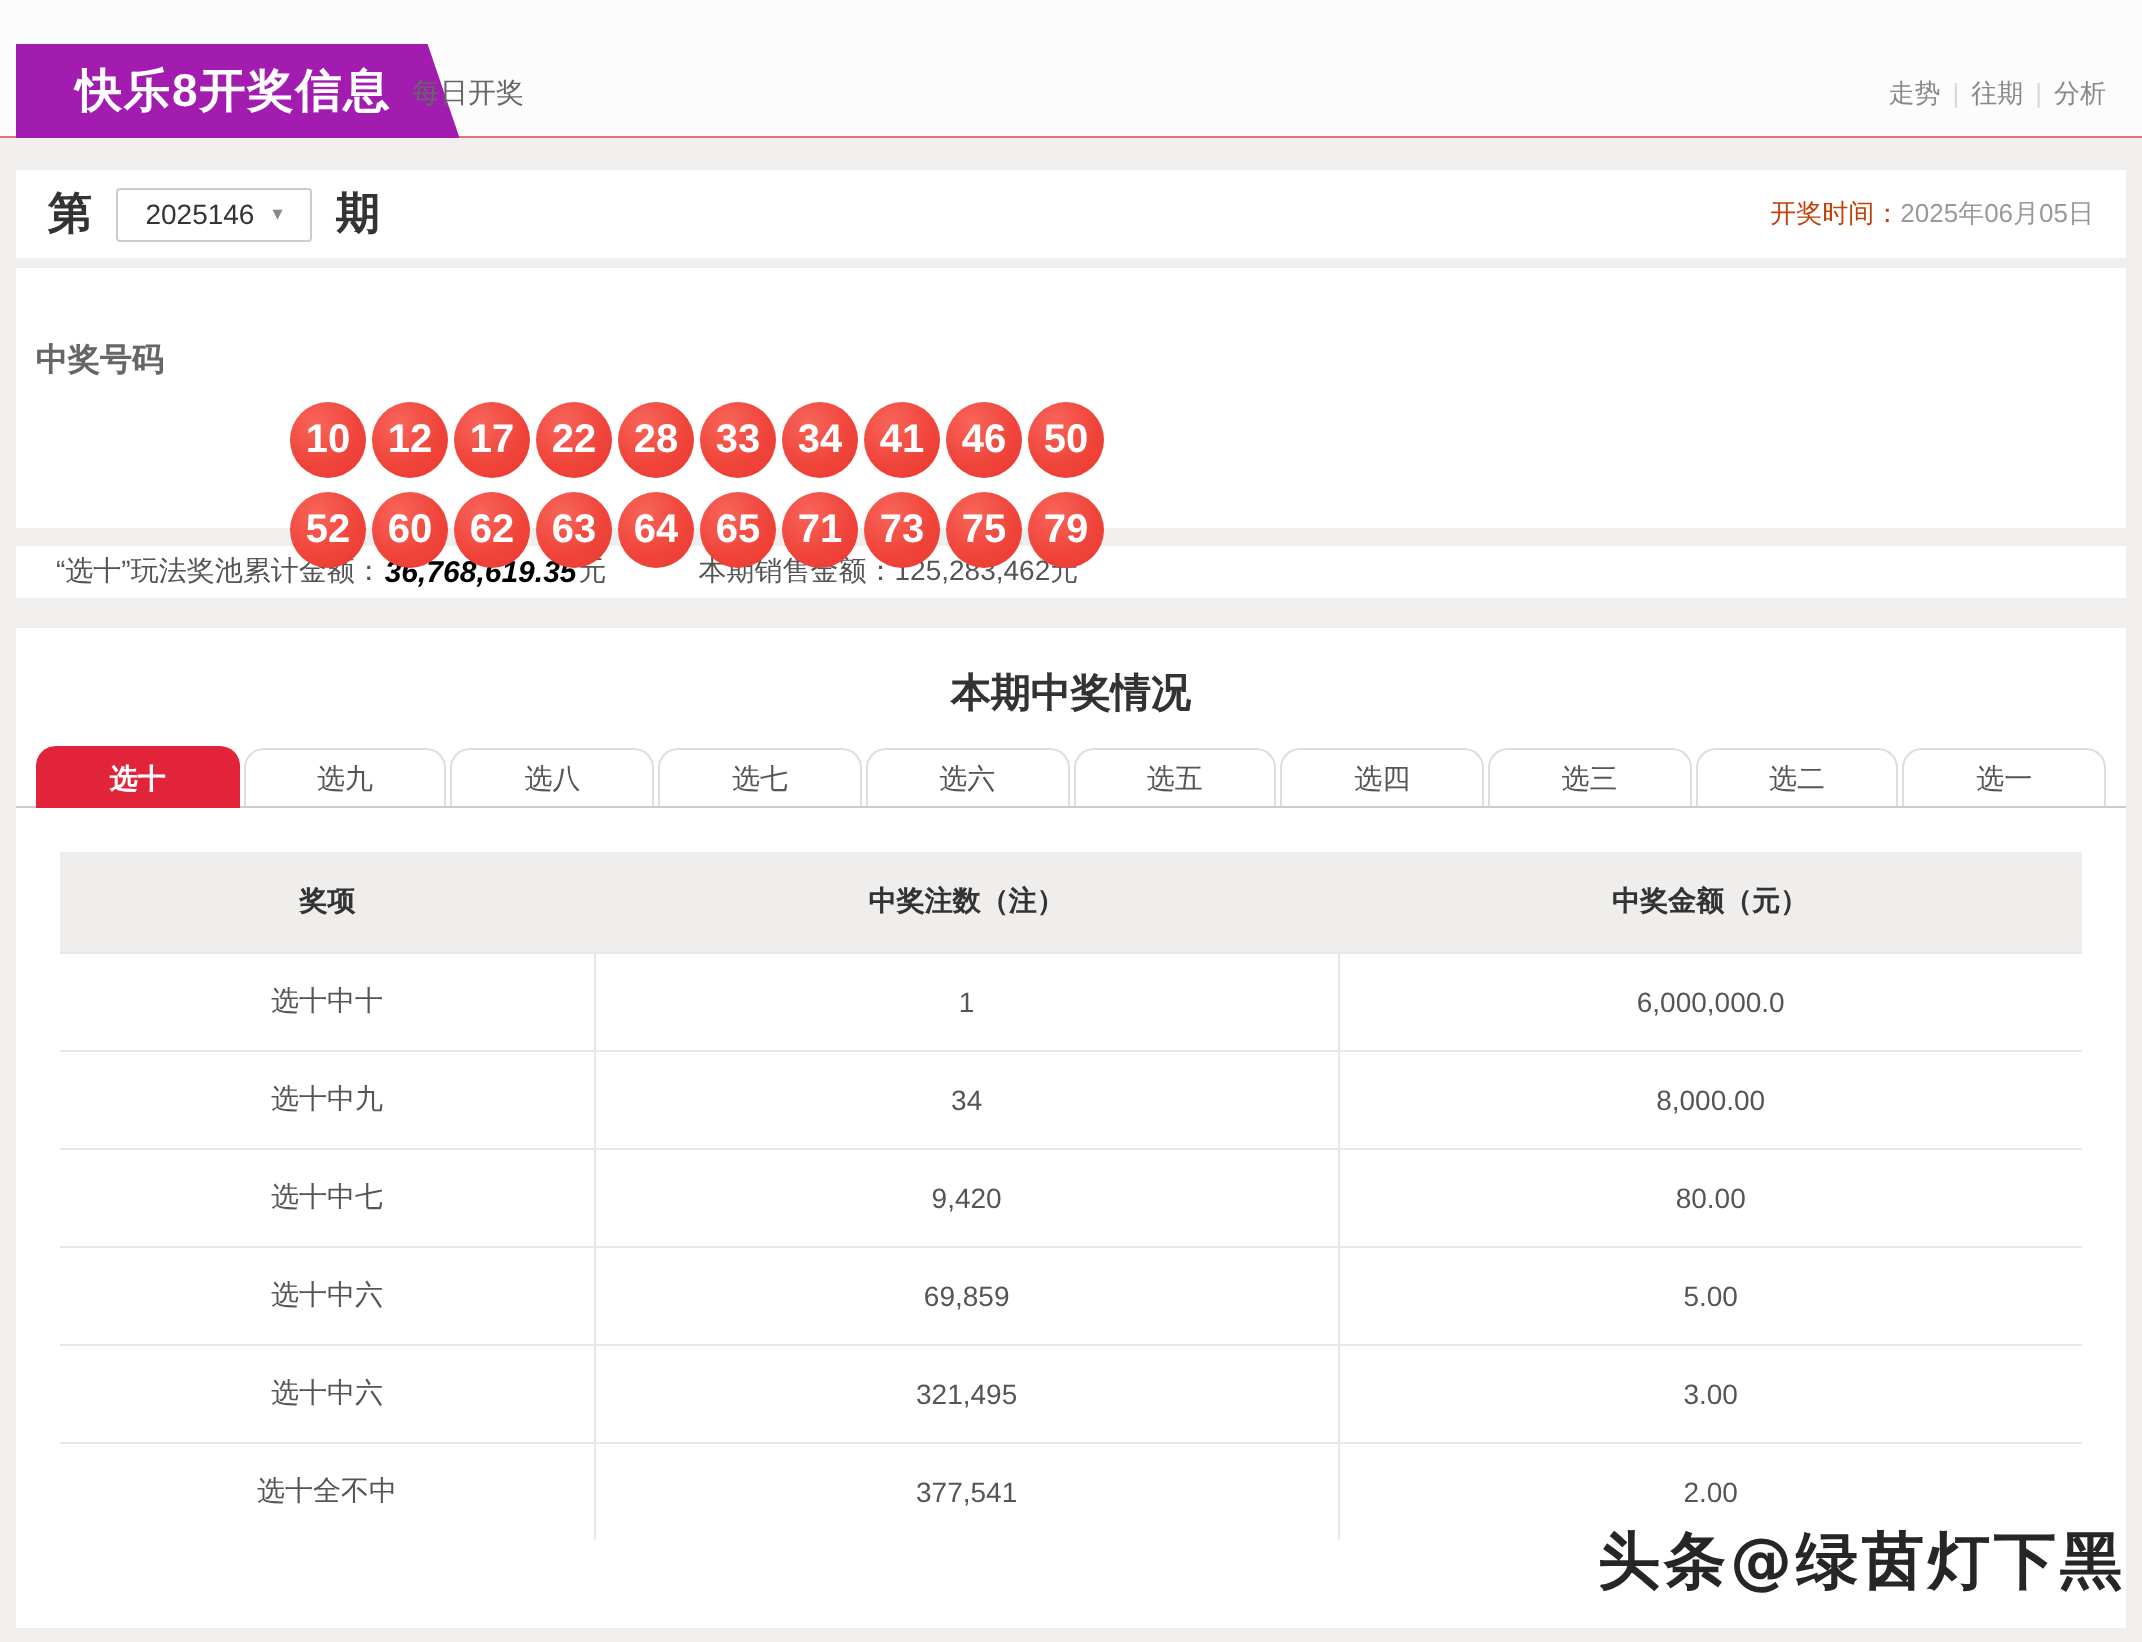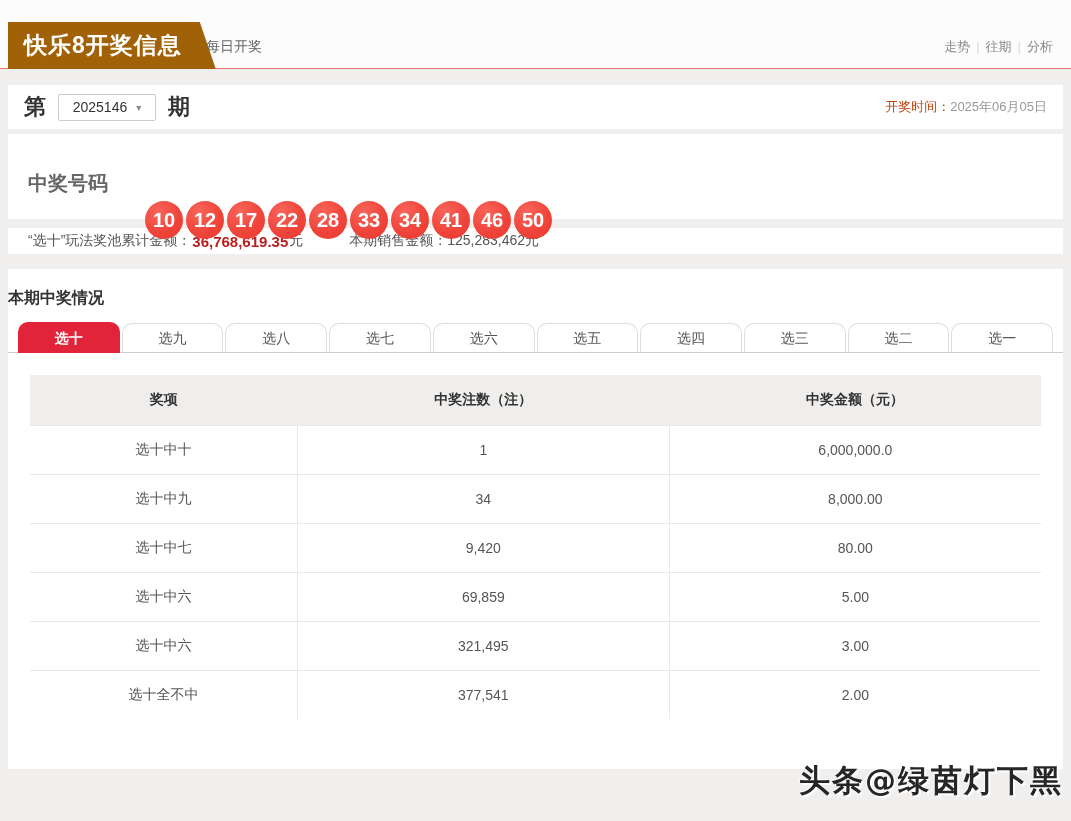--- a/index.html
+++ b/index.html
@@ -14,23 +14,23 @@
   
   .header {
     position:relative;
     height:69px;
     background:#fdfcfc;
     border-bottom:1px solid #e57373;
   }
   .banner {
     position:absolute; left:8px; top:22px;
     height:47px; line-height:47px;
-    background:#a16207;
+    background:#a21caf;
     color:#fff; font-size:23px; font-weight:bold;
-    padding:0 34px 0 16px; letter-spacing:1px;
+    padding:0 34px 0 30px; letter-spacing:1px;
     clip-path:polygon(0 0, calc(100% - 16px) 0, 100% 100%, 0 100%);
   }
   .daily-link {
     position:absolute; left:206px; top:38px;
     font-size:14px; color:#666; cursor:pointer;
   }
   .top-nav {
     position:absolute; right:12px; top:38px;
     font-size:13px; color:#888;
   }
@@ -50,43 +50,43 @@
   }
   .caret { font-size:10px; color:#888; }
   .draw-time { margin-left:auto; font-size:13px; color:#999; }
   .draw-time .lbl { color:#c2410c; }
   
   .numbers-panel {
     margin:5px 8px 0; background:#fff; position:relative;
     padding:19px 0 28px 137px;
   }
   .numbers-label {
-    position:absolute; left:20px; top:36px;
-    font-size:20px; font-weight:bold; color:#666;
+    position:absolute; left:10px; top:36px;
+    font-size:16px; font-weight:bold; color:#666;
   }
   .ball-row { height:38px; margin-bottom:7px; white-space:nowrap; }
   .ball-row:last-child { margin-bottom:0; }
   .ball {
     display:inline-flex; align-items:center; justify-content:center;
     width:38px; height:38px; margin-right:3px;
     border-radius:50%;
     background:radial-gradient(circle at 35% 28%, #f8655a 0%, #f0453b 55%, #ea382f 100%);
     color:#fff; font-size:20px; font-weight:bold;margin-top:48px;
   }
   
   .pool-bar {
     margin:9px 8px 0; height:26px; background:#fff;
     display:flex; align-items:center; padding-left:20px;
     font-size:14px; color:#555;
   }
-  .jackpot-amount { color:#b91c1c; font-weight:bold; font-size:15px; margin:0 1px; }
+  .jackpot-amount { color:#000000; font-weight:bold; font-size:15px; margin:0 1px;font-style:italic; }
   .sales { margin-left:46px; }
   
   .main-panel { margin:15px 8px 0; background:#fff; height:500px; }
-  .section-title { text-align:left; padding-top:19px; font-size:16px; font-weight:bold; color:#333; }
+  .section-title { text-align:center; padding-top:19px; font-size:20px; font-weight:bold; color:#333; }
   .tabs {
     display:flex; gap:2px; margin-top:13px; padding:0 10px;
     border-bottom:1px solid #ccc; align-items:flex-end; height:31px;
   }
   .tab {
     flex:1; text-align:center; height:29px; line-height:29px;
     background:#fff; border:1px solid #ddd; border-bottom:none;
     border-radius:10px 10px 0 0; font-size:14px; color:#555; cursor:pointer;
   }
   .tab.active {
@@ -132,20 +132,23 @@
   <span class="big-zh">期</span>
   <div class="draw-time">
     <span class="lbl">开奖时间：</span><span>2025年06月05日</span>
   </div>
 </div>
 
 <div class="numbers-panel">
   <div class="numbers-label">中奖号码</div>
   <div class="ball-row">
     <span class="ball">10</span><span class="ball">12</span><span class="ball">17</span><span class="ball">22</span><span class="ball">28</span><span class="ball">33</span><span class="ball">34</span><span class="ball">41</span><span class="ball">46</span><span class="ball">50</span>
+  </div>
+  <div class="ball-row">
+    <span class="ball">52</span><span class="ball">60</span><span class="ball">62</span><span class="ball">63</span><span class="ball">64</span><span class="ball">65</span><span class="ball">71</span><span class="ball">73</span><span class="ball">75</span><span class="ball">79</span>
   </div>
 </div>
 
 <div class="pool-bar">
   <span>“选十”玩法奖池累计金额：</span>
   <span class="jackpot-amount">36,768,619.35</span>
   <span>元</span>
   <span class="sales">本期销售金额：</span>
   <span class="val">125,283,462元</span>
 </div>

